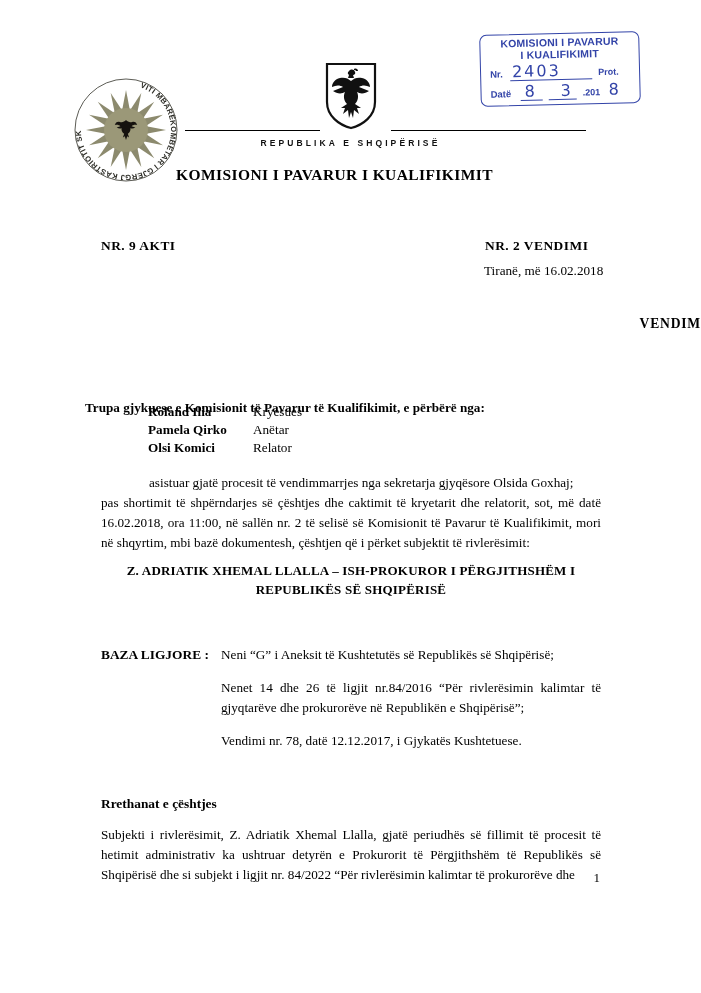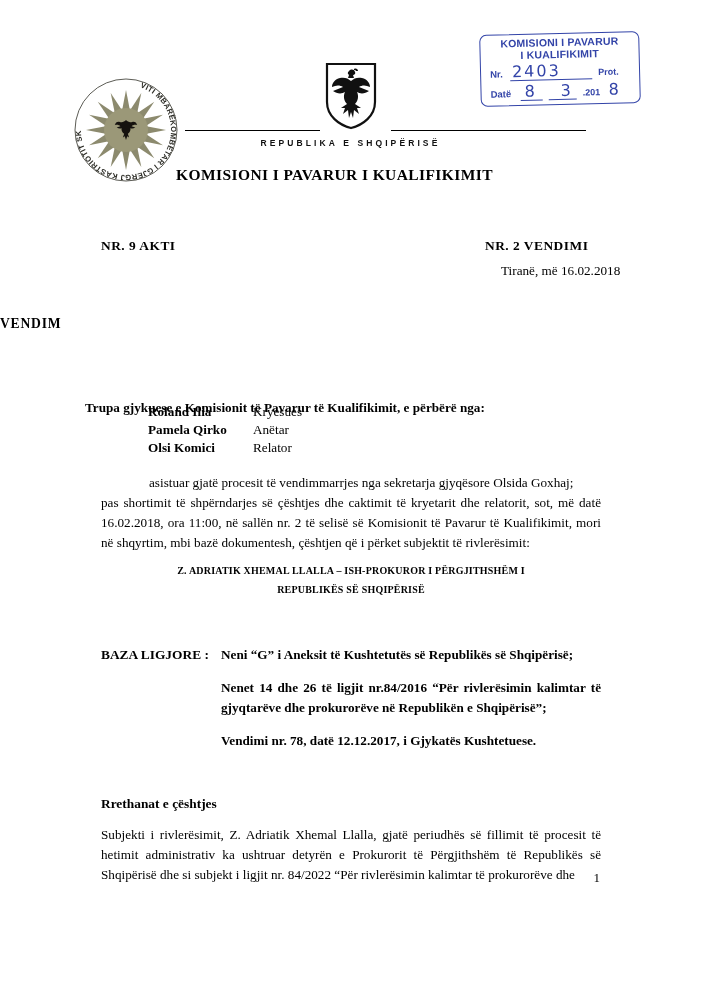--- a/index.html
+++ b/index.html
@@ -161,27 +161,27 @@
     text-align: center;
   }
   .nr-vendimi {
     left: 476px; top: 236px;
     font-weight: bold;
     font-size: 13.4px;
     letter-spacing: 0.5px;
     margin-left: 9px;
   }
   .tirane {
-    left: 501px; top: 261px;
+    left: 484px; top: 261px;
     font-size: 13.2px;
   }
   .vendim-title {
     left: 0; top: 314px;
     width: 701px;
-    text-align: left;
+    text-align: right;
     font-weight: bold;
     font-size: 13.6px;
     letter-spacing: 0.8px;
   }
 
   .intro {
     left: 85px; top: 398px;
     width: 500px;
     font-weight: bold;
   }
@@ -209,41 +209,40 @@
     width: 500px;
     text-align: justify;
   }
   .para-assist .l { display: block; margin-left: 48px; }
 
   .subject {
     left: 101px; top: 561px;
     width: 500px;
     text-align: center;
     font-weight: bold;
-    font-size: 10px;
+    font-size: 13px;
     line-height: 19px;
     letter-spacing: 0.2px;
   }
 
   .baza-label {
     left: 101px; top: 645px;
     font-weight: bold;
     font-size: 13.4px;
   }
   .baza-items {
     position: absolute;
     left: 221px; top: 645px;
     width: 380px;
   }
   .baza-item {
     text-align: justify;
     font-size: 13.2px;
     line-height: 20px;
     margin-bottom: 13px;
-    font-weight: bold;
   }
 
   .rrethanat {
     left: 101px; top: 794px;
     font-weight: bold;
     font-size: 13.4px;
   }
   .closing {
     left: 101px; top: 825px;
     width: 500px;

